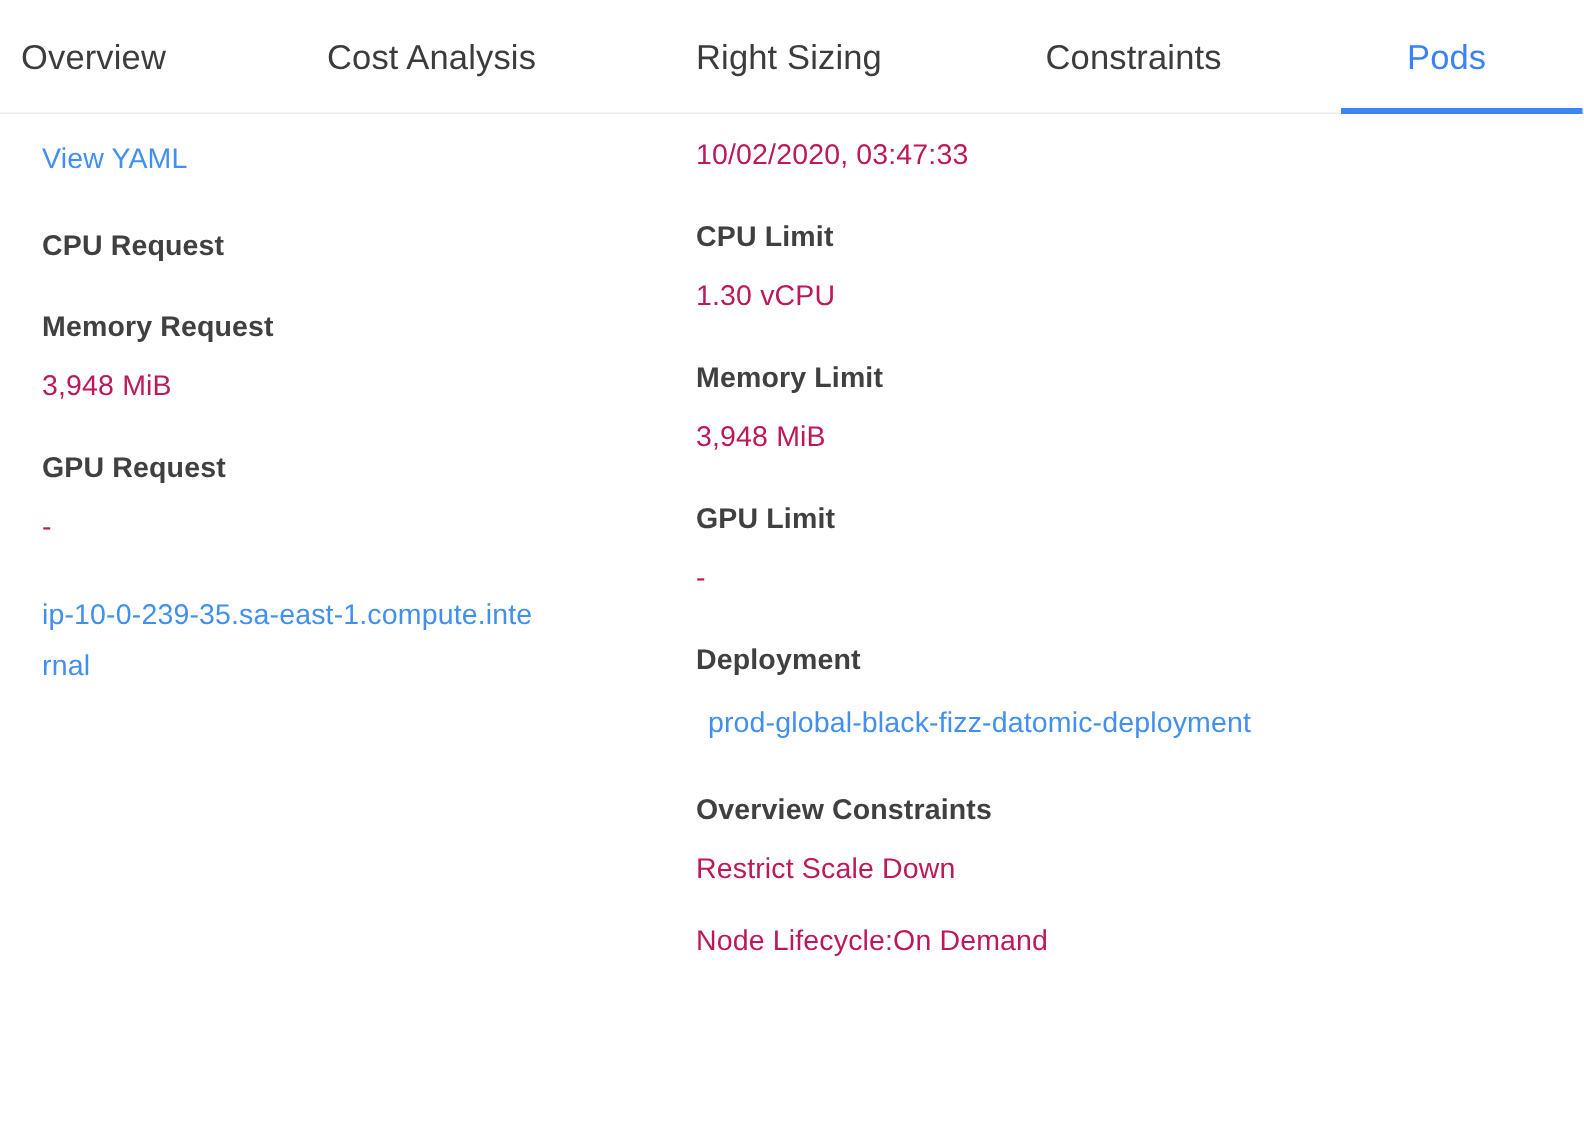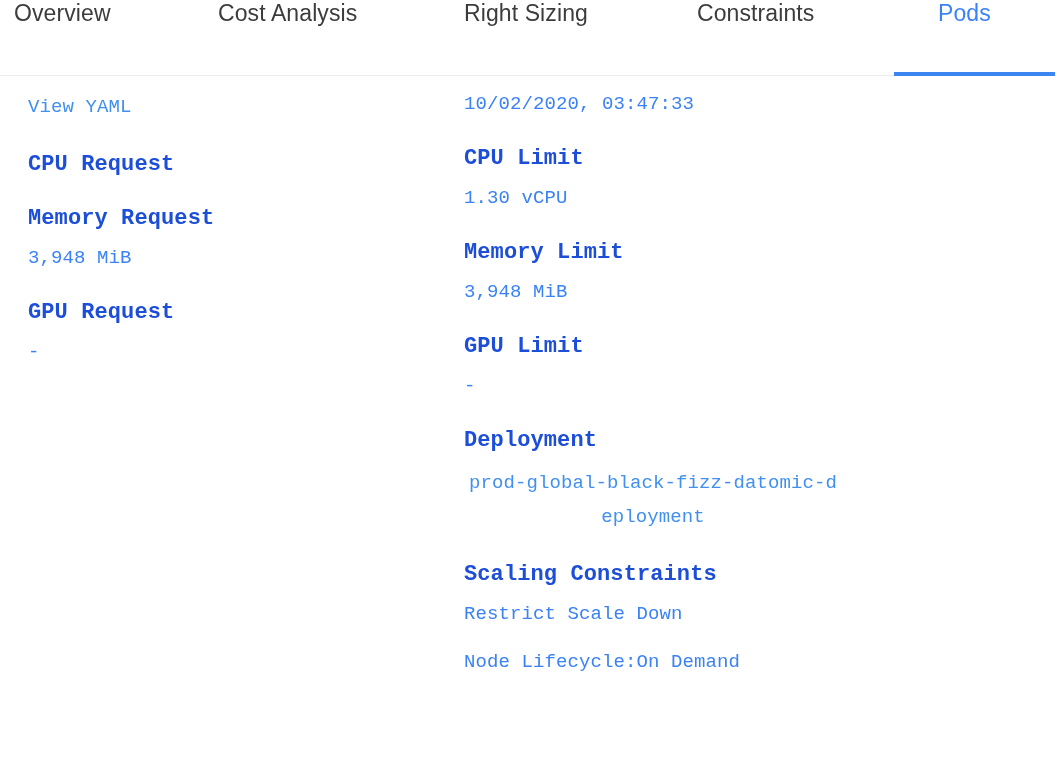--- a/index.html
+++ b/index.html
@@ -22,21 +22,21 @@
     height: 76px;
     box-sizing: border-box;
     border-bottom: 1px solid #ececec;
     display: block;
   }
   .tab {
     position: absolute;
     top: 0;
     height: 76px;
     display: flex;
-    align-items: flex-start;
+    align-items: center;
     font-size: 23px;
     font-weight: 400;
     color: #3c3c3c;
     letter-spacing: 0.1px;
     background: transparent;
     border: none;
     padding: 0;
     cursor: pointer;
     font-family: "Liberation Sans", sans-serif;
     white-space: nowrap;
@@ -57,40 +57,39 @@
   .content {
     position: relative;
     padding-top: 14px;
   }
   .grid {
     position: relative;
   }
   .col {
     position: absolute;
     top: 0;
-    font-family: Liberation Mono, monospace;
   }
   .col-left  { left: 28px;  width: 400px; }
   .col-right { left: 464px; width: 420px; }
 
   .field { margin-bottom: 28px; }
   .field:last-child { margin-bottom: 0; }
 
   .field-label {
-    font-size: 22px;
+    font-size: 19px;
     font-weight: 700;
-    color: #1d4ed8;
+    color: #404040;
     line-height: 26px;
     margin: 0 0 12px 0;
     letter-spacing: 0.1px;
   }
   .field-value {
     font-size: 19px;
     font-weight: 400;
-    color: #3b82f6;
+    color: #be185d;
     line-height: 28px;
     margin: 0;
     letter-spacing: 0.1px;
   }
   .link {
     font-size: 19px;
     font-weight: 400;
     color: #4190ef;
     line-height: 34px;
     text-decoration: none;
@@ -147,20 +146,21 @@
         <div class="field-label">Memory Request</div>
         <div class="field-value">3,948 MiB</div>
       </div>
 
       <div class="field">
         <div class="field-label">GPU Request</div>
         <div class="field-value">-</div>
       </div>
 
       <div class="field">
+        <a class="link link-wrap link-host">ip-10-0-239-35.sa-east-1.compute.internal</a>
       </div>
 
     </div>
 
     <div class="col col-right">
 
       <div class="field field-plain">
         <div class="field-value">10/02/2020, 03:47:33</div>
       </div>
 
@@ -178,21 +178,21 @@
         <div class="field-label">GPU Limit</div>
         <div class="field-value">-</div>
       </div>
 
       <div class="field">
         <div class="field-label">Deployment</div>
         <a class="link link-wrap link-depl">prod-global-black-fizz-datomic-deployment</a>
       </div>
 
       <div class="field">
-        <div class="field-label">Scaling Constraints</div>
+        <div class="field-label">Overview Constraints</div>
         <div class="field-value" style="margin-bottom:20px">Restrict Scale Down</div>
         <div class="field-value">Node Lifecycle:On Demand</div>
       </div>
 
     </div>
 
   </div>
 </div>
 
 </body></html>

